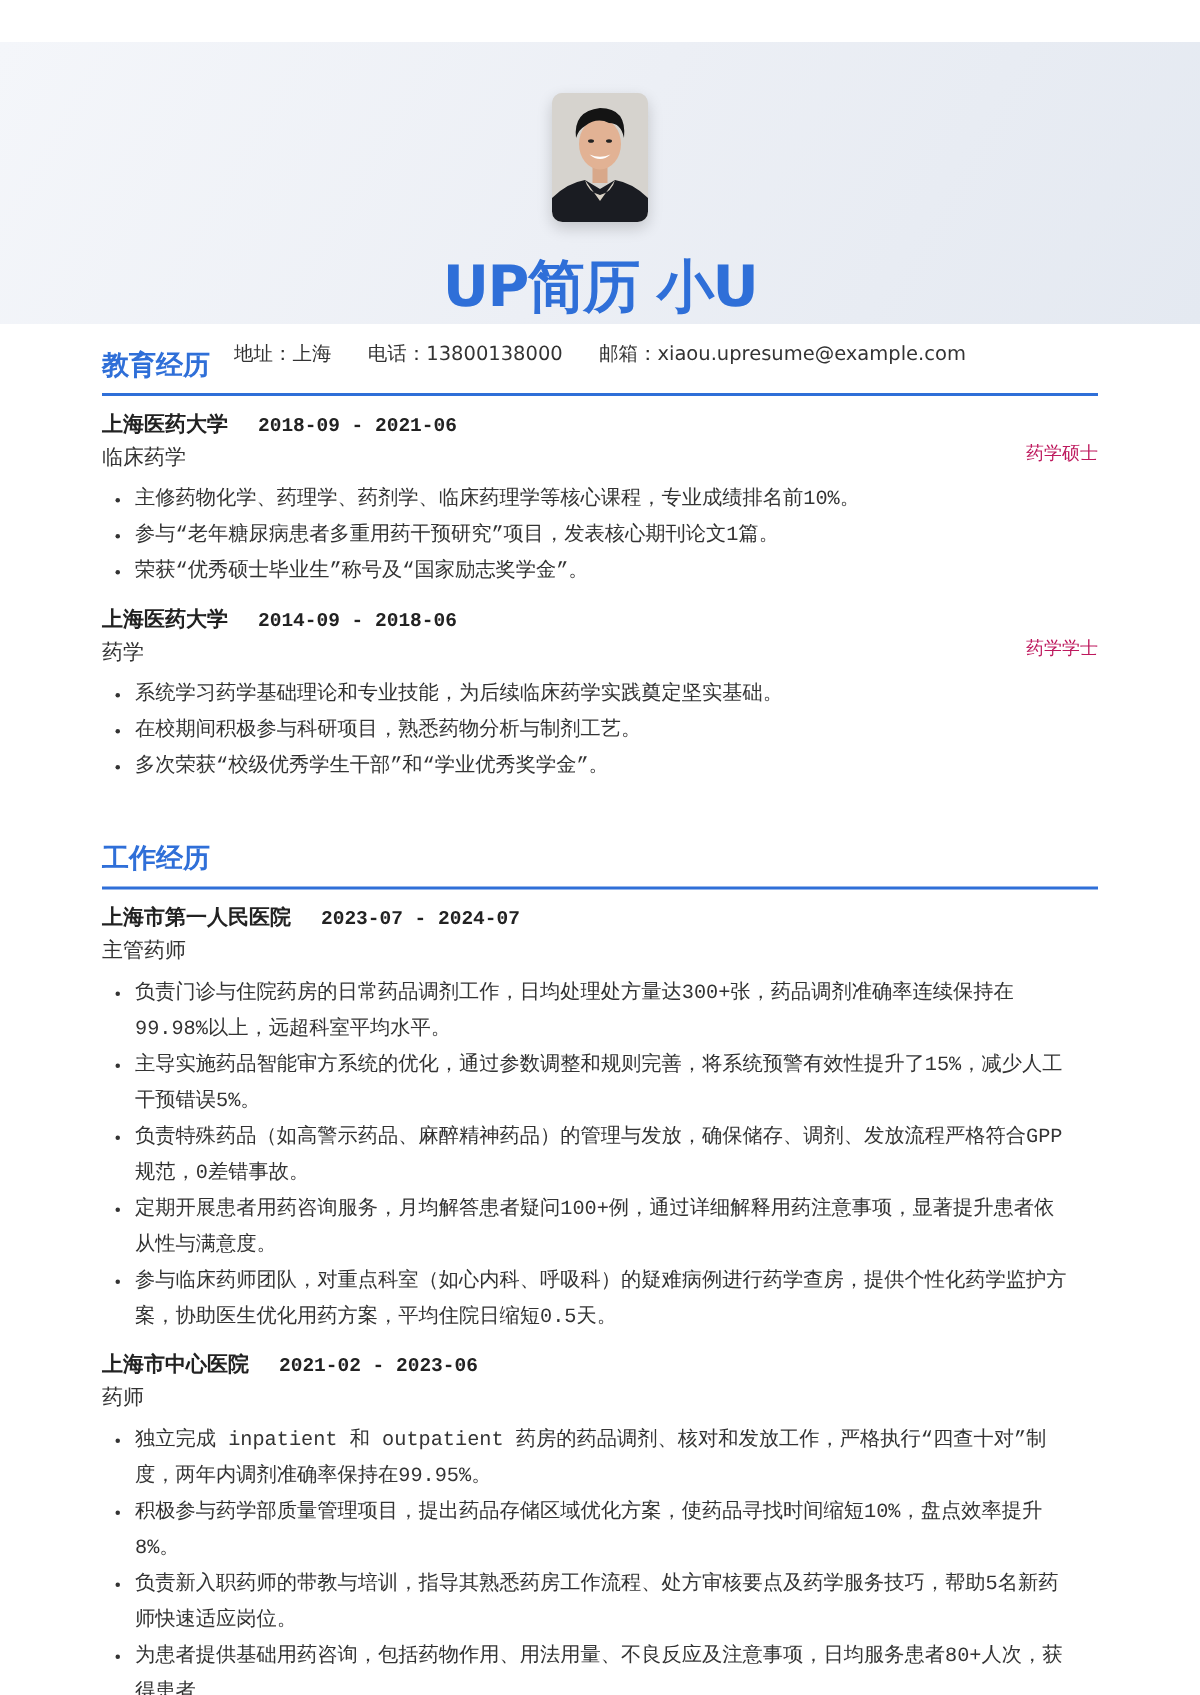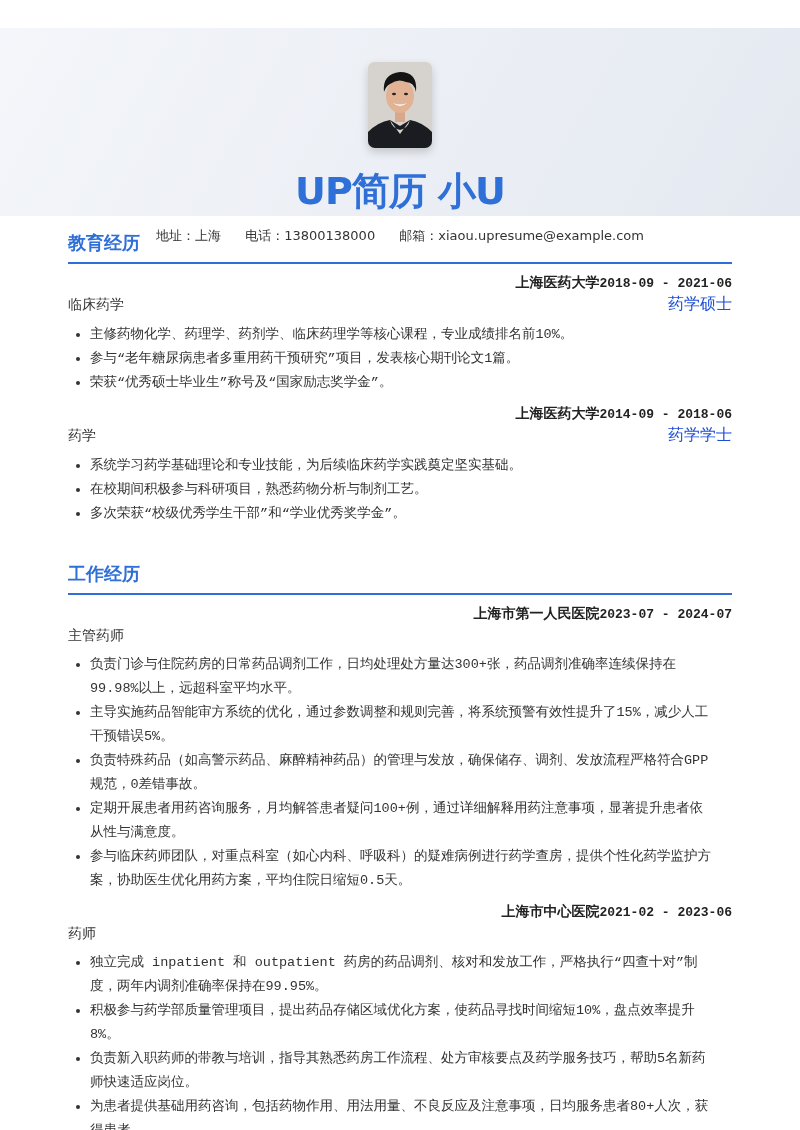--- a/index.html
+++ b/index.html
@@ -31,26 +31,26 @@
     font-size: 13px; color: #333;
   }
   .contacts span.item { margin: 0 10px; }
   .content { padding: 0 68px; font-family: Liberation Mono, monospace; }
   .section-title {
     font-size: 18px; font-weight: bold; color: #2f6fd8;
     margin-top: 15px; padding-bottom: 7px;
     border-bottom: 2px solid #2f6fd8;
   }
   .entry { margin-top: 10px; }
-  .entry-row { display: flex; justify-content: flex-end; align-items: baseline; }
+  .entry-row { display: flex; justify-content: flex-start; align-items: baseline; gap: 20px; }
   .entry-org { font-size: 14px; font-weight: bold; color: #222; }
   .entry-date { font-size: 13px; font-weight: bold; color: #222; }
   .entry-sub-row { display: flex; justify-content: space-between; align-items: flex-start; margin-top: 2px; }
   .entry-role { font-size: 14px; color: #333; margin-top: 2px; }
-  .entry-degree { font-size: 16px; color: #1d4ed8; }
+  .entry-degree { font-size: 12px; color: #be185d; }
   ul.bullets { margin: 8px 18px 0 0; padding-left: 22px; }
   ul.bullets li { font-size: 13.5px; line-height: 24px; color: #333; }
   ul.bullets li::marker { color: #333; }
 </style>
 </head>
 <body>
 
 <div class="top-strip"></div>
 
 <div class="header">

